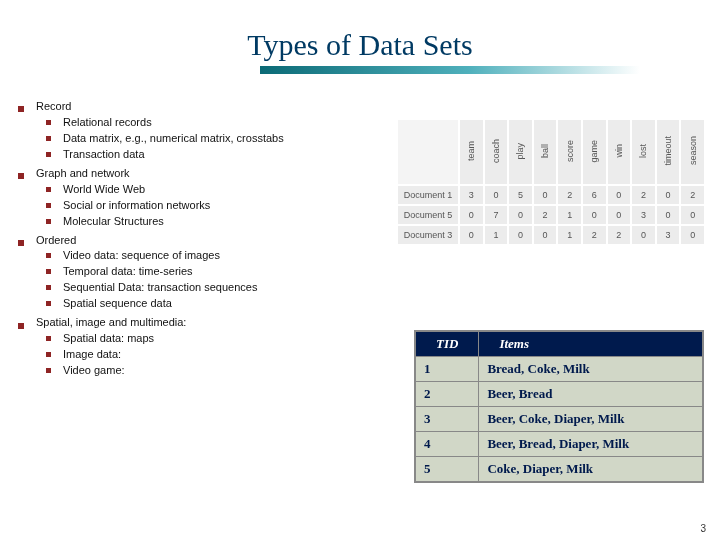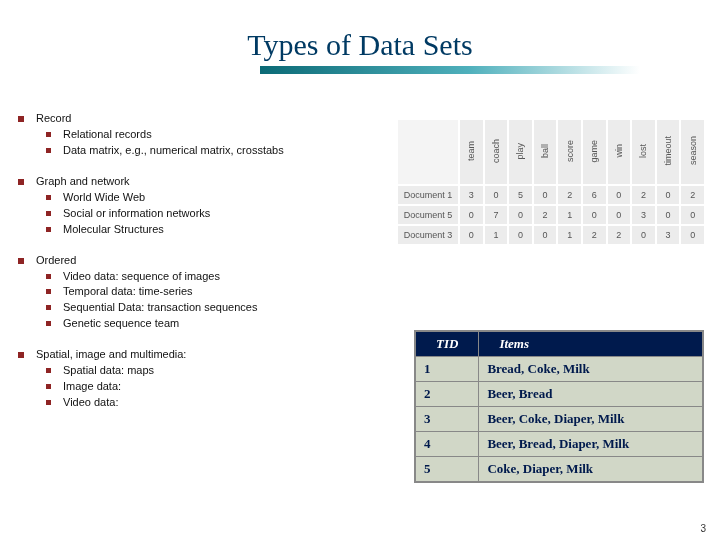--- a/index.html
+++ b/index.html
@@ -25,21 +25,21 @@
   }
   .content {
     position: absolute;
     top: 96px; left: 18px;
     width: 380px;
     font-size: 11px;
     color: #111;
     line-height: 1.45;
   }
   .lvl1, .lvl2 { display: flex; align-items: flex-start; }
-  .lvl1 { margin-left: 0; margin-top: 15px; }
+  .lvl1 { margin-left: 0; margin-top: 3px; align-items: center; }
   .lvl2 { margin-left: 28px; margin-top: 0; }
   .bullet-a, .bullet-b {
     width: 6px; height: 6px; background: #8e2424;
     flex-shrink: 0; margin-top: 5px; margin-right: 12px;
   }
   .bullet-b { width: 5px; height: 5px; }
   .lbl { flex: 1; }
   
   .doc-table {
     position: absolute;
@@ -117,20 +117,24 @@
       <span class="lbl">Record</span>
     </div>
   <div class="lvl2">
       <span class="bullet-b"></span>
       <span class="lbl">Relational records</span>
     </div>
   <div class="lvl2">
       <span class="bullet-b"></span>
       <span class="lbl">Data matrix, e.g., numerical matrix, crosstabs</span>
     </div>
+  <div class="lvl2">
+      <span class="bullet-b"></span>
+      <span class="lbl">Transaction data</span>
+    </div>
 
   <div class="lvl1">
       <span class="bullet-a"></span>
       <span class="lbl">Graph and network</span>
     </div>
   <div class="lvl2">
       <span class="bullet-b"></span>
       <span class="lbl">World Wide Web</span>
     </div>
   <div class="lvl2">
@@ -153,38 +157,38 @@
   <div class="lvl2">
       <span class="bullet-b"></span>
       <span class="lbl">Temporal data: time-series</span>
     </div>
   <div class="lvl2">
       <span class="bullet-b"></span>
       <span class="lbl">Sequential Data: transaction sequences</span>
     </div>
   <div class="lvl2">
       <span class="bullet-b"></span>
-      <span class="lbl">Genetic sequence team</span>
+      <span class="lbl">Spatial sequence data</span>
     </div>
 
   <div class="lvl1">
       <span class="bullet-a"></span>
       <span class="lbl">Spatial, image and multimedia:</span>
     </div>
   <div class="lvl2">
       <span class="bullet-b"></span>
       <span class="lbl">Spatial data: maps</span>
     </div>
   <div class="lvl2">
       <span class="bullet-b"></span>
       <span class="lbl">Image data:</span>
     </div>
   <div class="lvl2">
       <span class="bullet-b"></span>
-      <span class="lbl">Video data:</span>
+      <span class="lbl">Video game:</span>
     </div>
 </div>
 
 <table class="doc-table">
   <tbody>
       <tr>
     <th class="corner"></th>
     <th><span class="vtext">team</span></th>
     <th><span class="vtext">coach</span></th>
     <th><span class="vtext">play</span></th>

